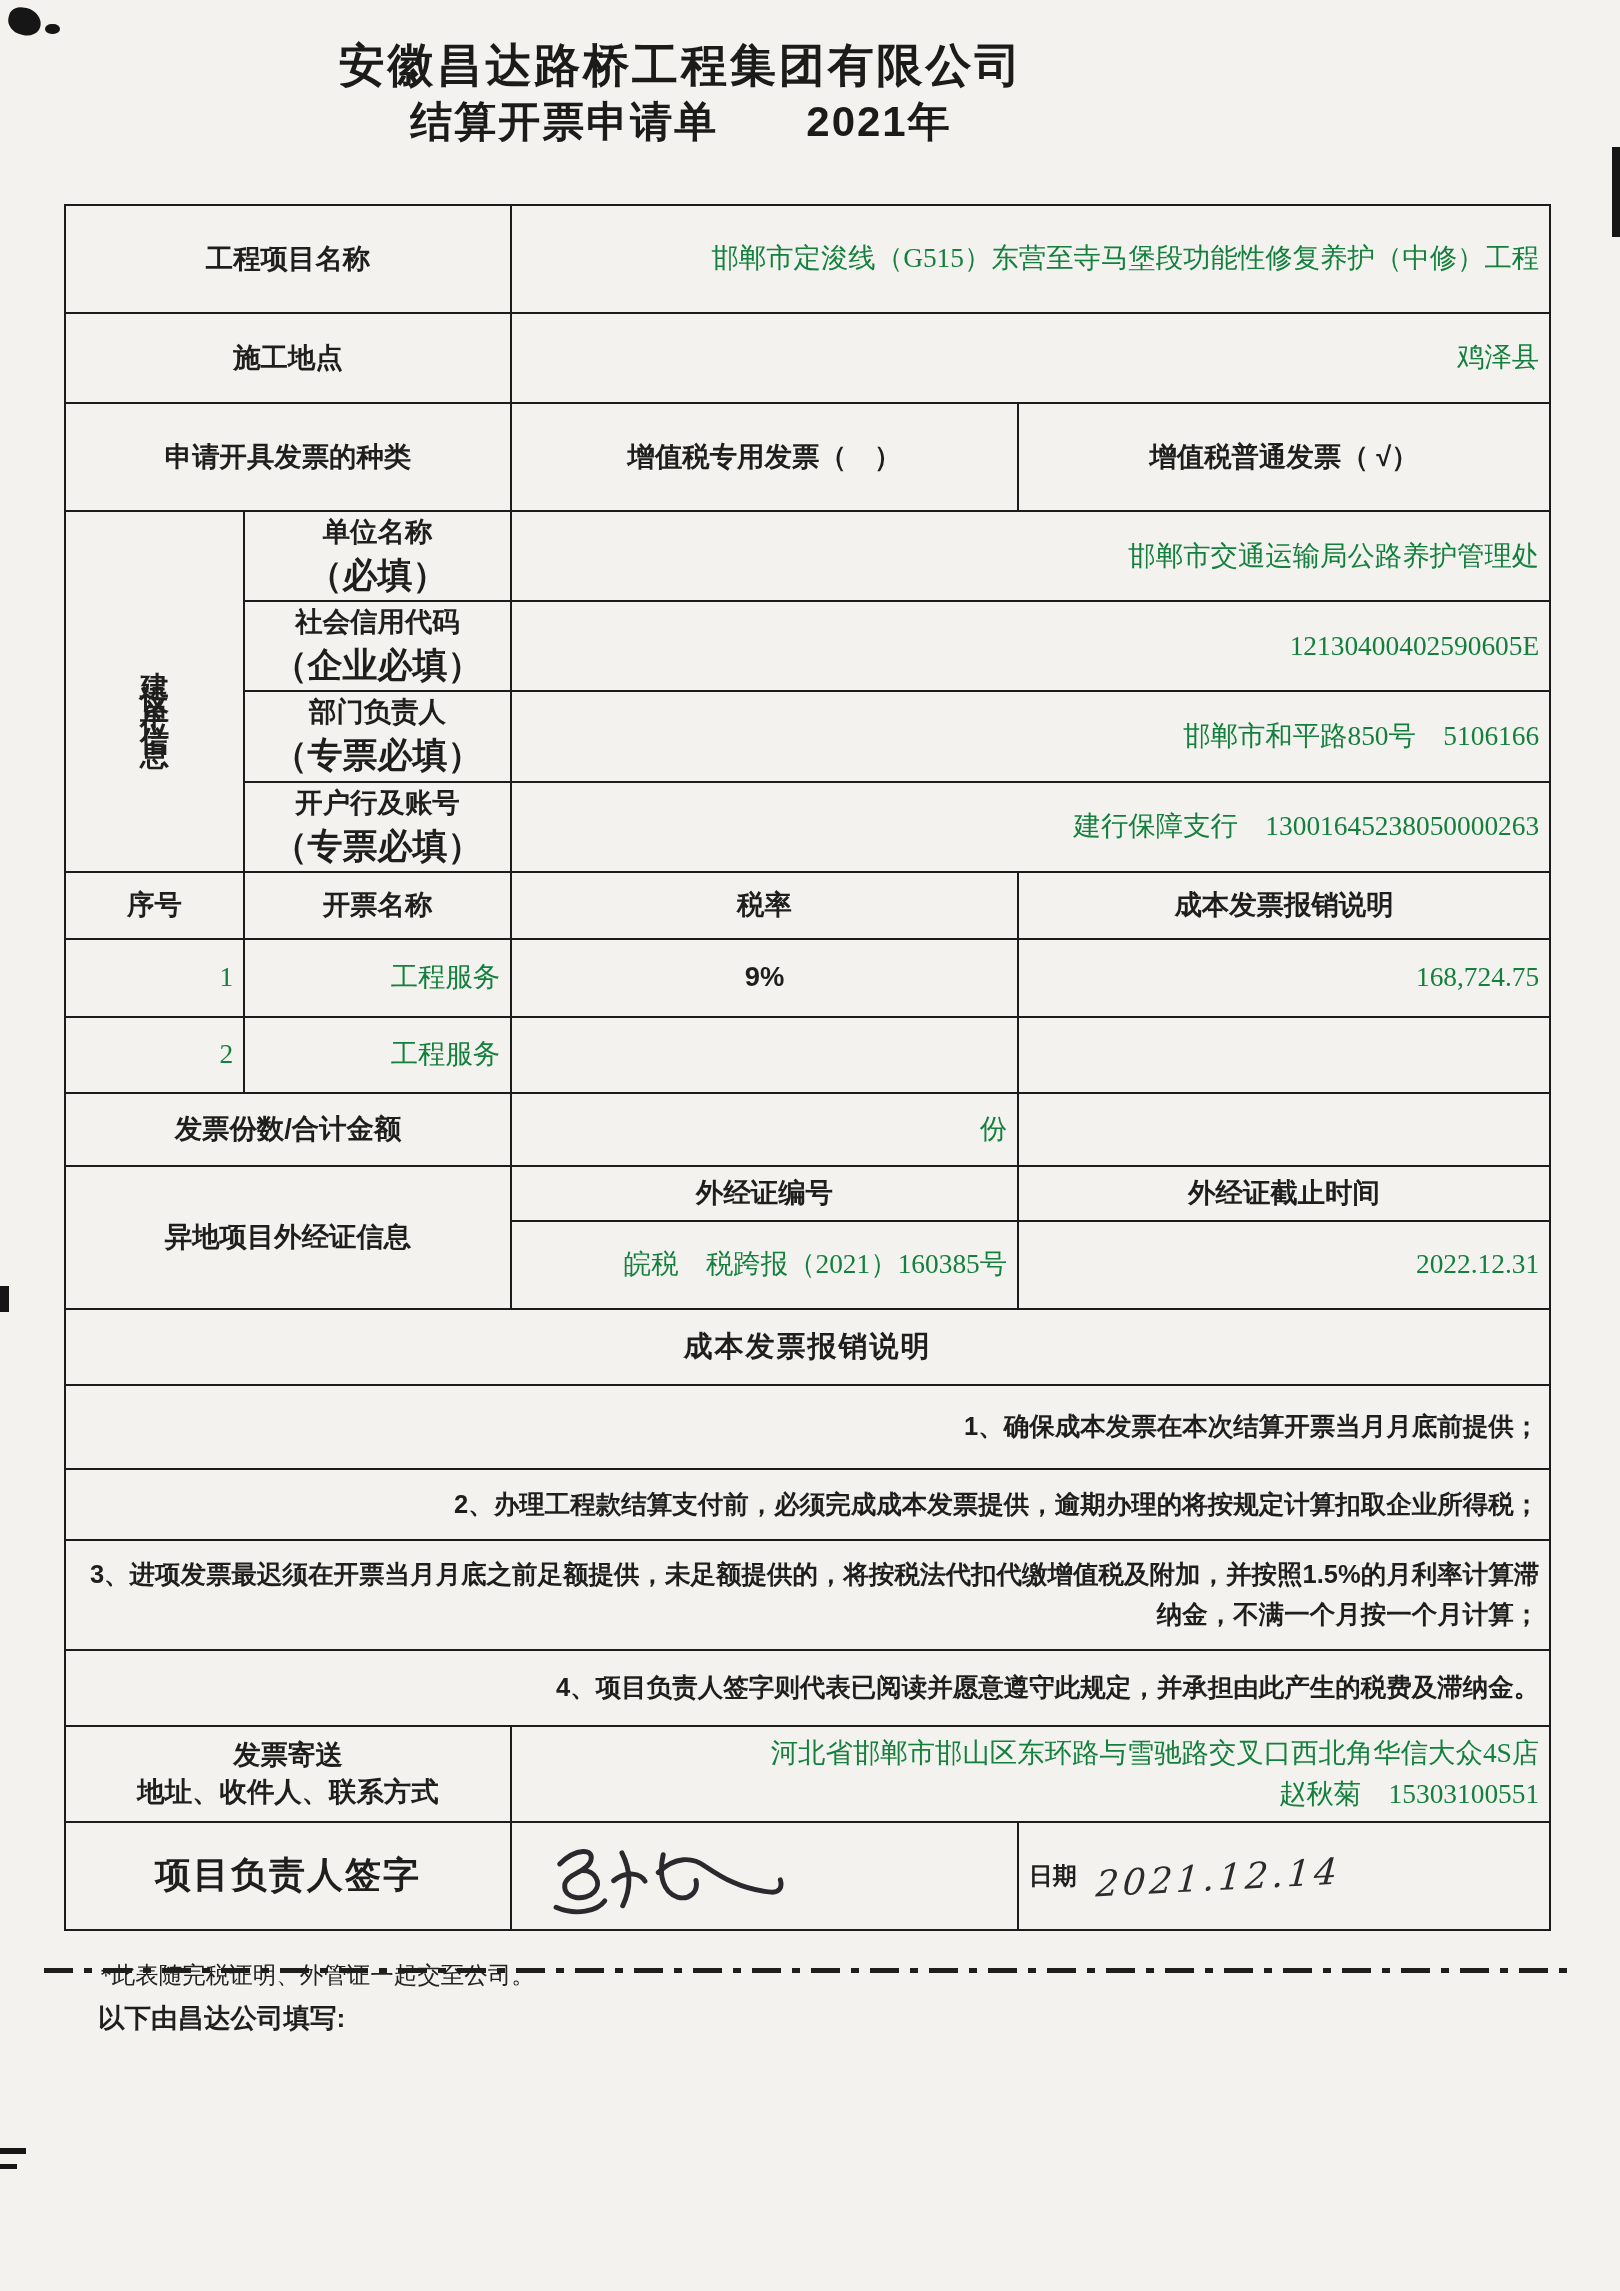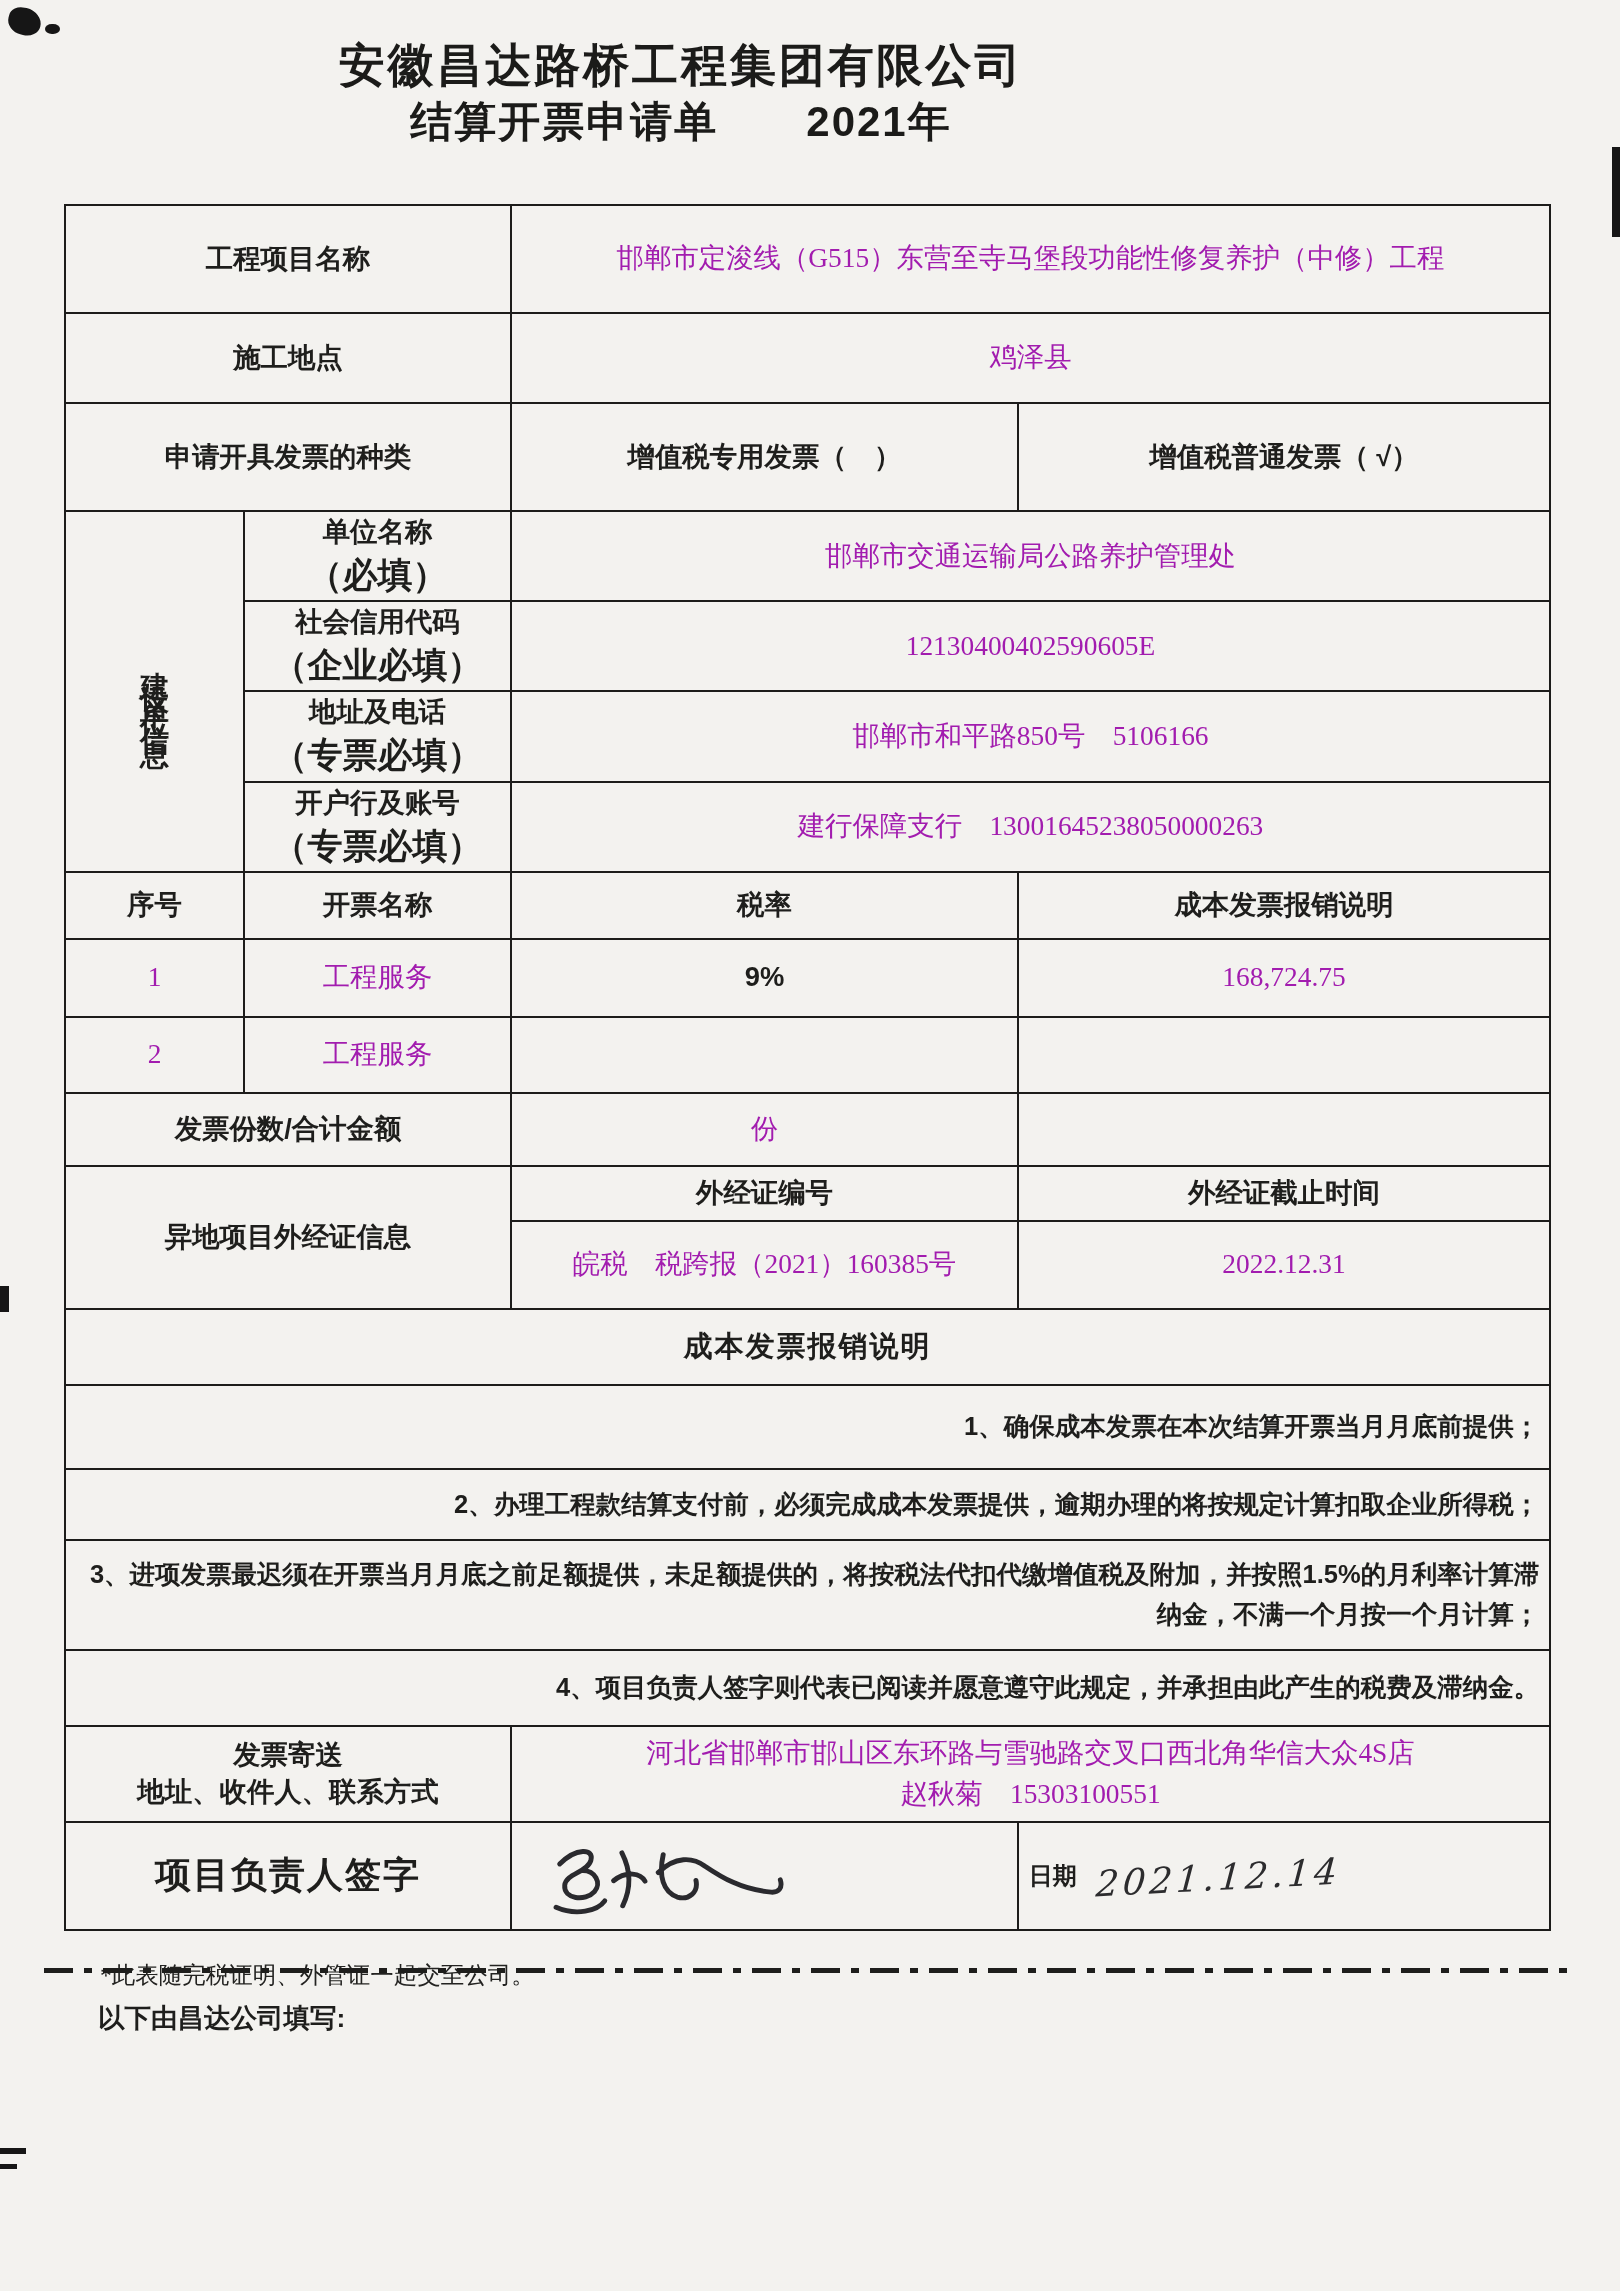--- a/index.html
+++ b/index.html
@@ -19,21 +19,21 @@
 
   
   table.form{
     position:absolute;left:64px;top:204px;width:1485px;
     border-collapse:collapse;table-layout:fixed;
     border:2.9px solid #1c1c1a;
   }
   table.form td{border:2px solid #1c1c1a;padding:2px 9.8px;vertical-align:middle;overflow:hidden;}
   .lbl{font-weight:bold;font-size:27.4px;text-align:center;line-height:1.35;}
   .lbl-big{font-weight:bold;font-size:36px;text-align:center;letter-spacing:2px;}
-  .val{font-family:"Liberation Serif",serif;font-size:27.4px;text-align:center;line-height:1.5;color:#a21caf;}
+  .val{font-family:"Liberation Serif",serif;font-size:27.4px;text-align:right;line-height:1.5;color:#15803d;}
   .val-wrap{padding:0 98px;}
   .clause{font-weight:bold;font-size:25.5px;text-align:right;padding:7.8px 15.7px;line-height:1.55;}
   .section-head{font-weight:bold;font-size:29px;text-align:center;letter-spacing:2px;}
   .vert-label{writing-mode:vertical-rl;text-orientation:upright;
     display:inline-block;font-weight:bold;font-size:29px;letter-spacing:13.7px;line-height:1;}
   .sub2{display:block;font-weight:bold;font-size:35px;}
   .sig-cell{position:relative;}
   .sig-scrawl{position:absolute;left:27.4px;top:5.9px;transform:rotate(-3deg);}
   .date-cell{padding-left:13.7px;}
   .date-flex{display:flex;align-items:center;}
@@ -120,21 +120,21 @@
     </tr>
     <tr style="height:80px">
       <td class="lbl">
         <span>社会信用代码</span>
         <span class="sub2">（企业必填）</span>
       </td>
       <td colspan="2" class="val">12130400402590605E</td>
     </tr>
     <tr style="height:80px">
       <td class="lbl">
-        <span>地址及电话</span>
+        <span>部门负责人</span>
         <span class="sub2">（专票必填）</span>
       </td>
       <td colspan="2" class="val">邯郸市和平路850号　5106166</td>
     </tr>
     <tr style="height:82px">
       <td class="lbl">
         <span>开户行及账号</span>
         <span class="sub2">（专票必填）</span>
       </td>
       <td colspan="2" class="val">建行保障支行　13001645238050000263</td>

